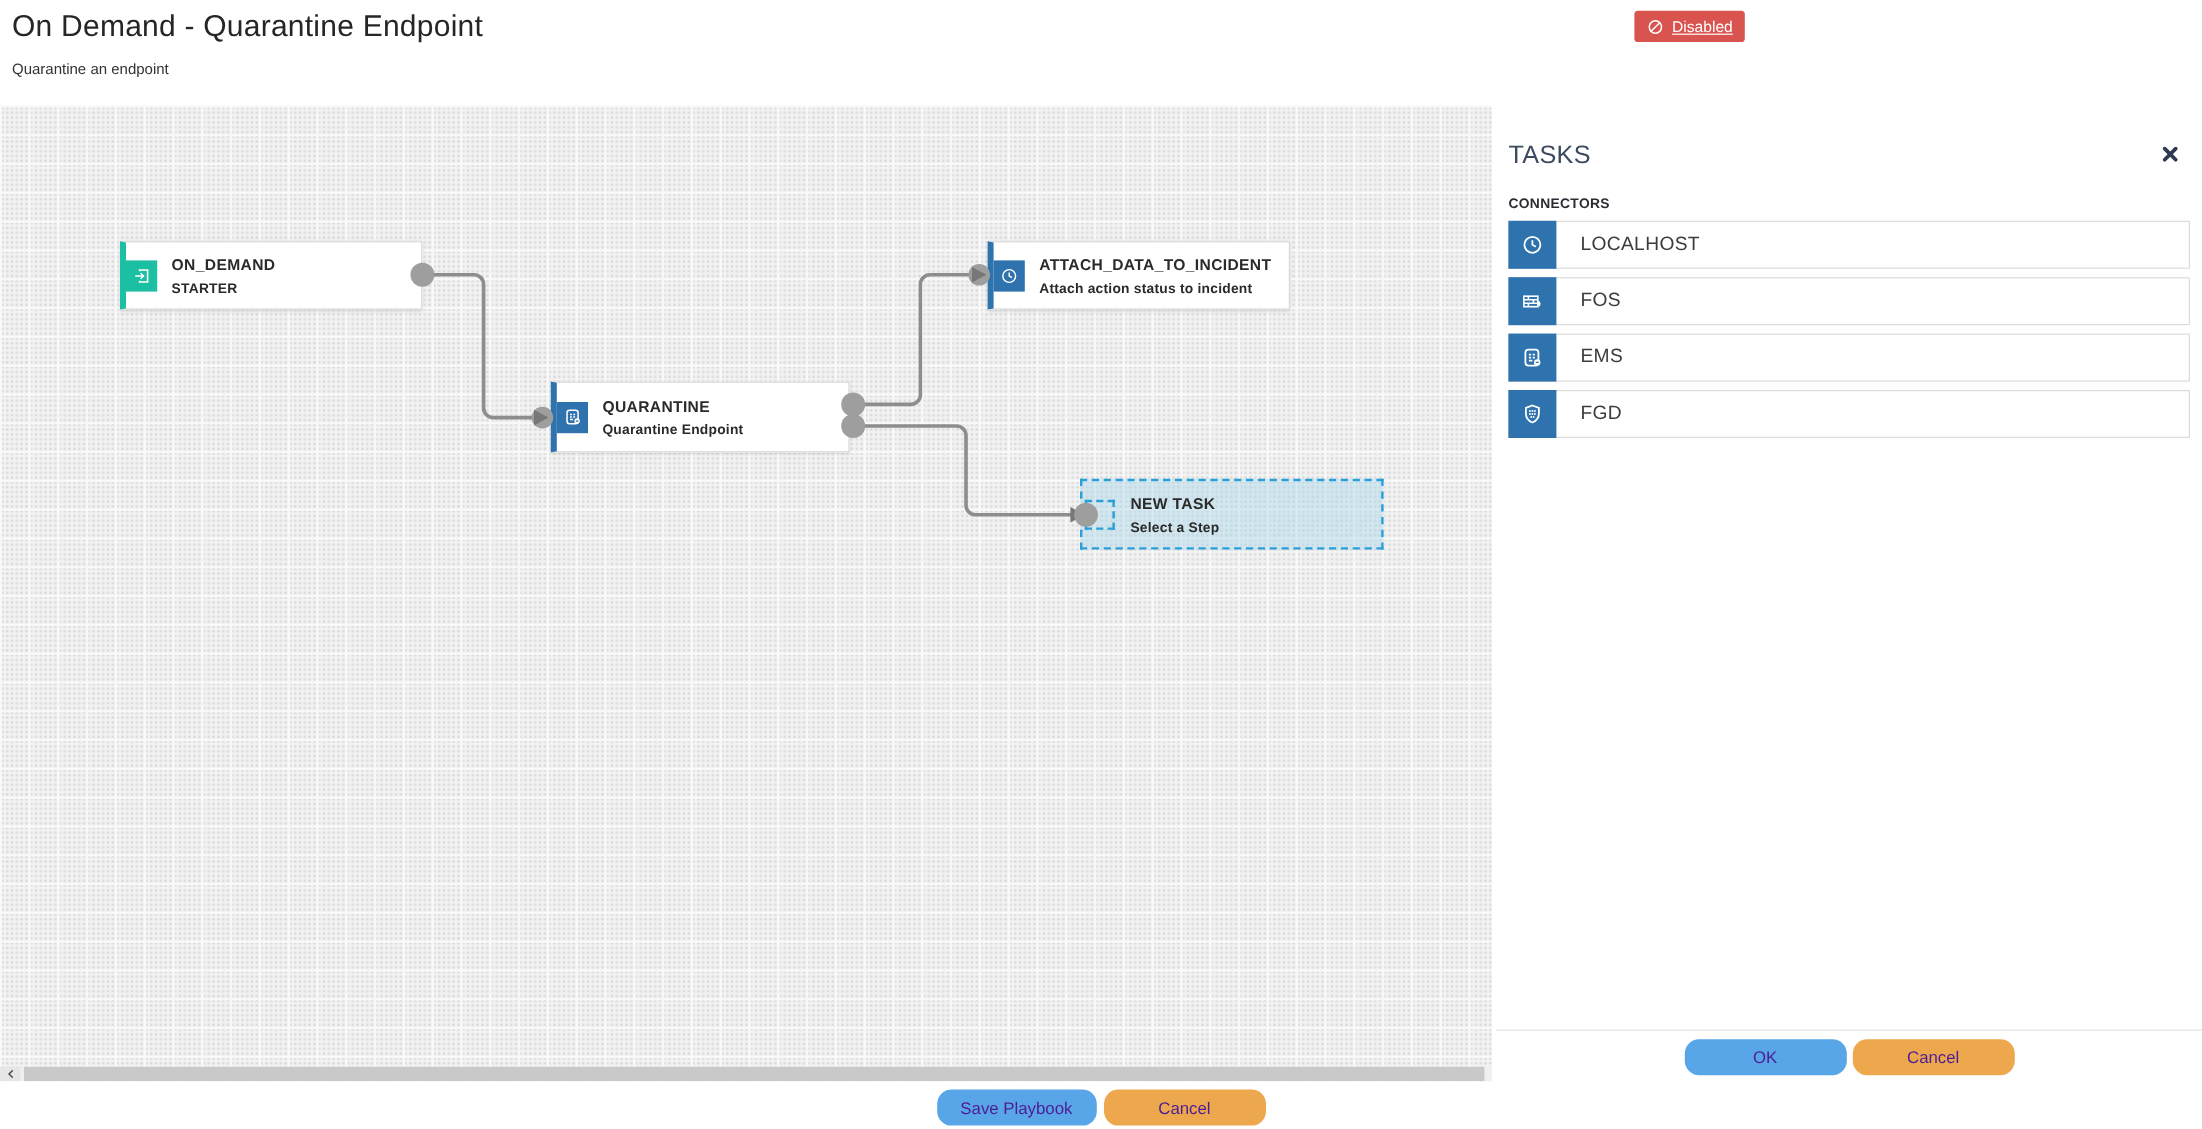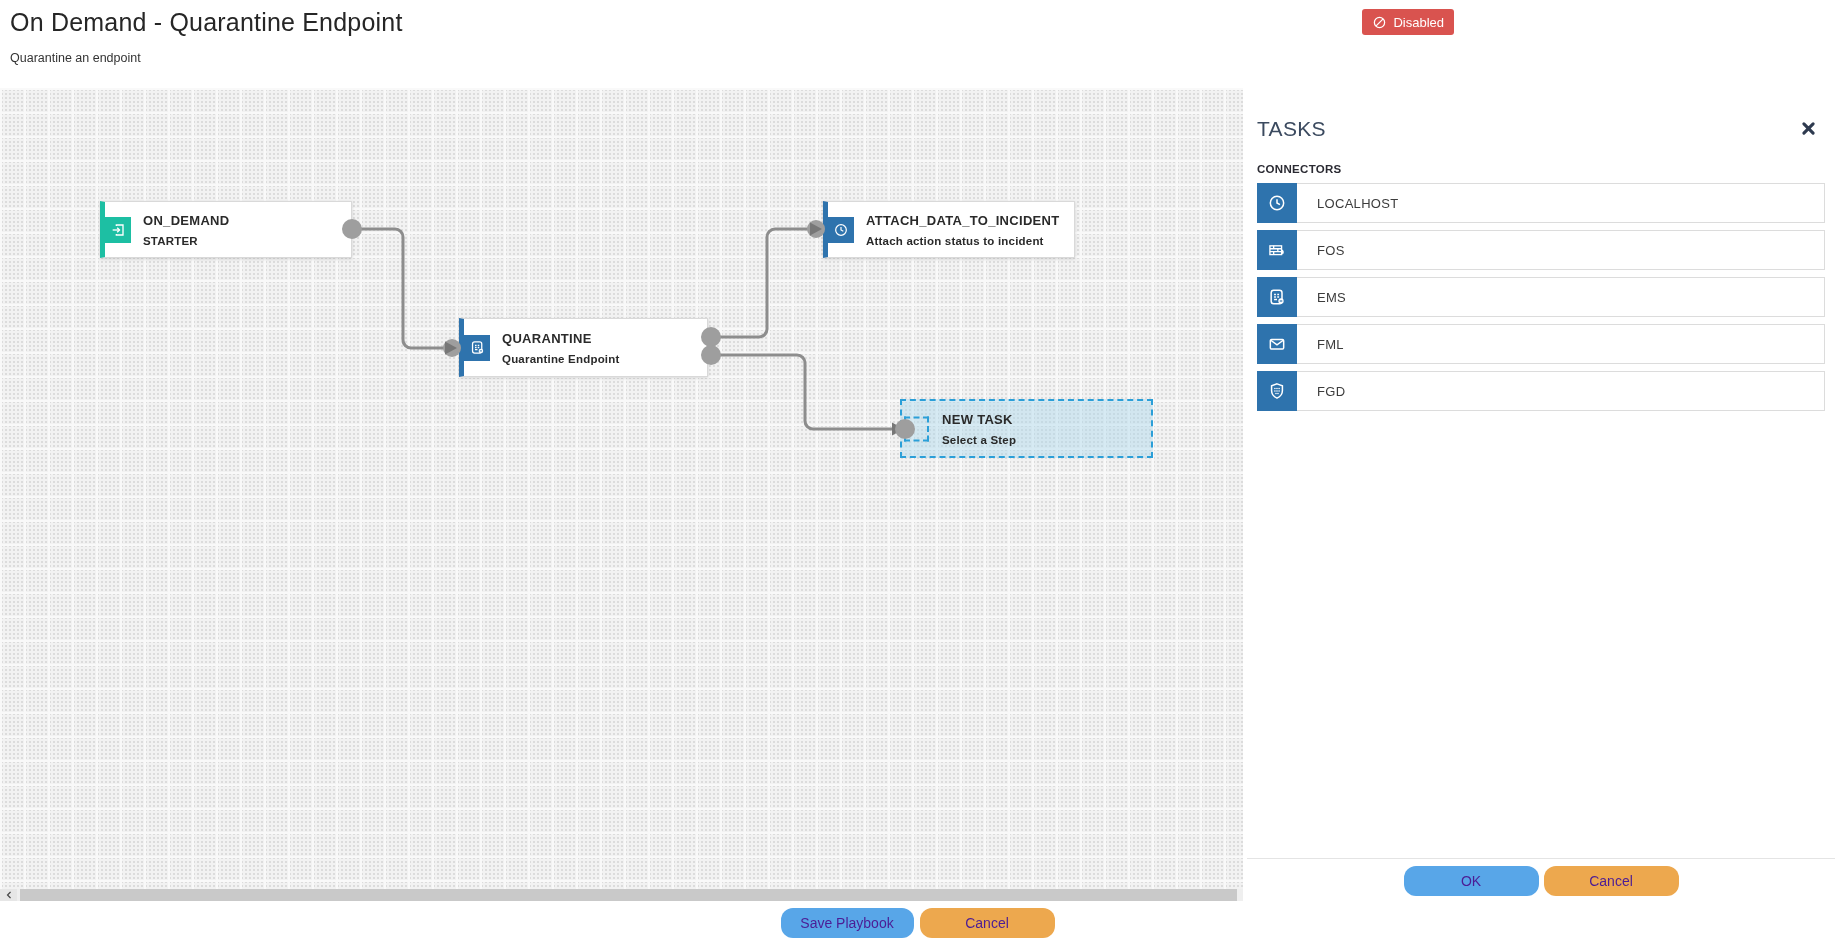--- a/index.html
+++ b/index.html
@@ -4,21 +4,21 @@
 <style>
   html,body{margin:0;padding:0;background:#fff;}
   *{box-sizing:border-box;font-family:"Liberation Sans",sans-serif;}
   #page{position:relative;width:1835px;height:941px;background:#fff;overflow:hidden;}
 
   
   .header{position:absolute;left:0;top:0;width:1476px;height:88px;background:#fff;}
   .page-title{position:absolute;left:10px;top:8px;font-size:25px;color:#262626;letter-spacing:.2px;}
   .page-subtitle{position:absolute;left:10px;top:51px;font-size:12.5px;color:#333;}
   .status-badge{position:absolute;right:22px;top:9px;height:26px;padding:0 10px;background:#d9534f;
-    border-radius:3px;color:#fff;font-size:13px;display:flex;align-items:center;gap:6px;}
+    border-radius:3px;color:#fff;font-size:13px;display:flex;align-items:center;gap:6px;text-decoration:underline;}
 
   
   .canvas{position:absolute;left:0;top:88px;width:1243px;height:813px;overflow:hidden;
     background-color:#f2f2f2;
     background-image:
       linear-gradient(to right,#f9f9f9 2px,transparent 2px),
       linear-gradient(to bottom,#f9f9f9 2px,transparent 2px),
       radial-gradient(circle,#dcdcdc 1px,transparent 1.3px);
     background-size:24px 24px,24px 24px,4px 4px;}
   .edges{position:absolute;left:0;top:0;z-index:3;pointer-events:none;}
@@ -47,21 +47,21 @@
     display:flex;flex-direction:column;padding:0 10px;}
   .panel-title-row{display:flex;align-items:flex-end;justify-content:space-between;margin-top:26px;}
   .panel-title{font-size:21px;color:#3b4a5f;letter-spacing:.3px;}
   .panel-close{cursor:pointer;margin-top:6px;margin-right:8px;}
   .panel-section-label{margin-top:22px;font-size:11.5px;font-weight:bold;color:#2b2b33;letter-spacing:.3px;}
   .connector-list{margin-top:8px;}
   .connector-row{height:40px;margin-bottom:7px;background:#fff;border:1px solid #dcdcdc;
     display:flex;align-items:center;cursor:pointer;}
   .connector-icon{width:40px;height:40px;margin:-1px 0 -1px -1px;background:#2e73ad;flex:0 0 40px;
     display:flex;align-items:center;justify-content:center;}
-  .connector-label{margin-left:20px;font-size:13px;color:#3c3c3c;letter-spacing:.3px;}
+  .connector-label{margin-left:20px;font-size:16px;color:#3c3c3c;letter-spacing:.3px;}
   .panel-spacer{flex:1;}
   .panel-footer{border-top:1px solid #e4e4e4;margin:0 -10px;padding:7px 0 9px;
     display:flex;justify-content:center;gap:5px;}
 
   
   .btn{border:none;border-radius:12px;color:#4c1d95;font-size:14px;height:30px;cursor:pointer;
     display:flex;align-items:center;justify-content:center;}
   .btn-blue{background:#58a6e8;}
   .btn-orange{background:#eda84e;}
   .btn-panel{width:135px;}
@@ -204,29 +204,20 @@
             <path d="M8.5 9 H14.5" stroke-dasharray="2.2 1.6"></path>
             <path d="M8.5 12 H14.5" stroke-dasharray="2.2 1.6"></path>
             <path d="M8.5 15 H12"></path>
             <circle cx="16.8" cy="16.8" r="3.2" fill="#fff" stroke="none"></circle>
             <path d="M15.3 16.8 H18.3" stroke="#2e73ad" stroke-width="1.4"></path>
           </svg>
         </span>
         <span class="connector-label">EMS</span>
       </div>
 
-      <div class="connector-row">
-        <span class="connector-icon">
-          <svg width="20" height="20" viewBox="0 0 24 24" fill="none" stroke="#fff" stroke-width="1.8">
-            <rect x="4" y="6.5" width="16" height="11.5" rx="1.5"></rect>
-            <path d="M4.5 7.5 L12 13 L19.5 7.5"></path>
-          </svg>
-        </span>
-        <span class="connector-label">FML</span>
-      </div>
 
       <div class="connector-row">
         <span class="connector-icon">
           <svg width="20" height="20" viewBox="0 0 24 24" fill="none" stroke="#fff" stroke-width="1.8">
             <path d="M12 3.5 L18.5 5.8 V11.5 C18.5 16 15.8 19 12 20.5 C8.2 19 5.5 16 5.5 11.5 V5.8 Z"></path>
             <g fill="#fff" stroke="none">
               <circle cx="9.5" cy="9" r="0.95"></circle>
                 <circle cx="12" cy="9" r="0.95"></circle>
                 <circle cx="14.5" cy="9" r="0.95"></circle>
               <circle cx="9.5" cy="12" r="0.95"></circle>

